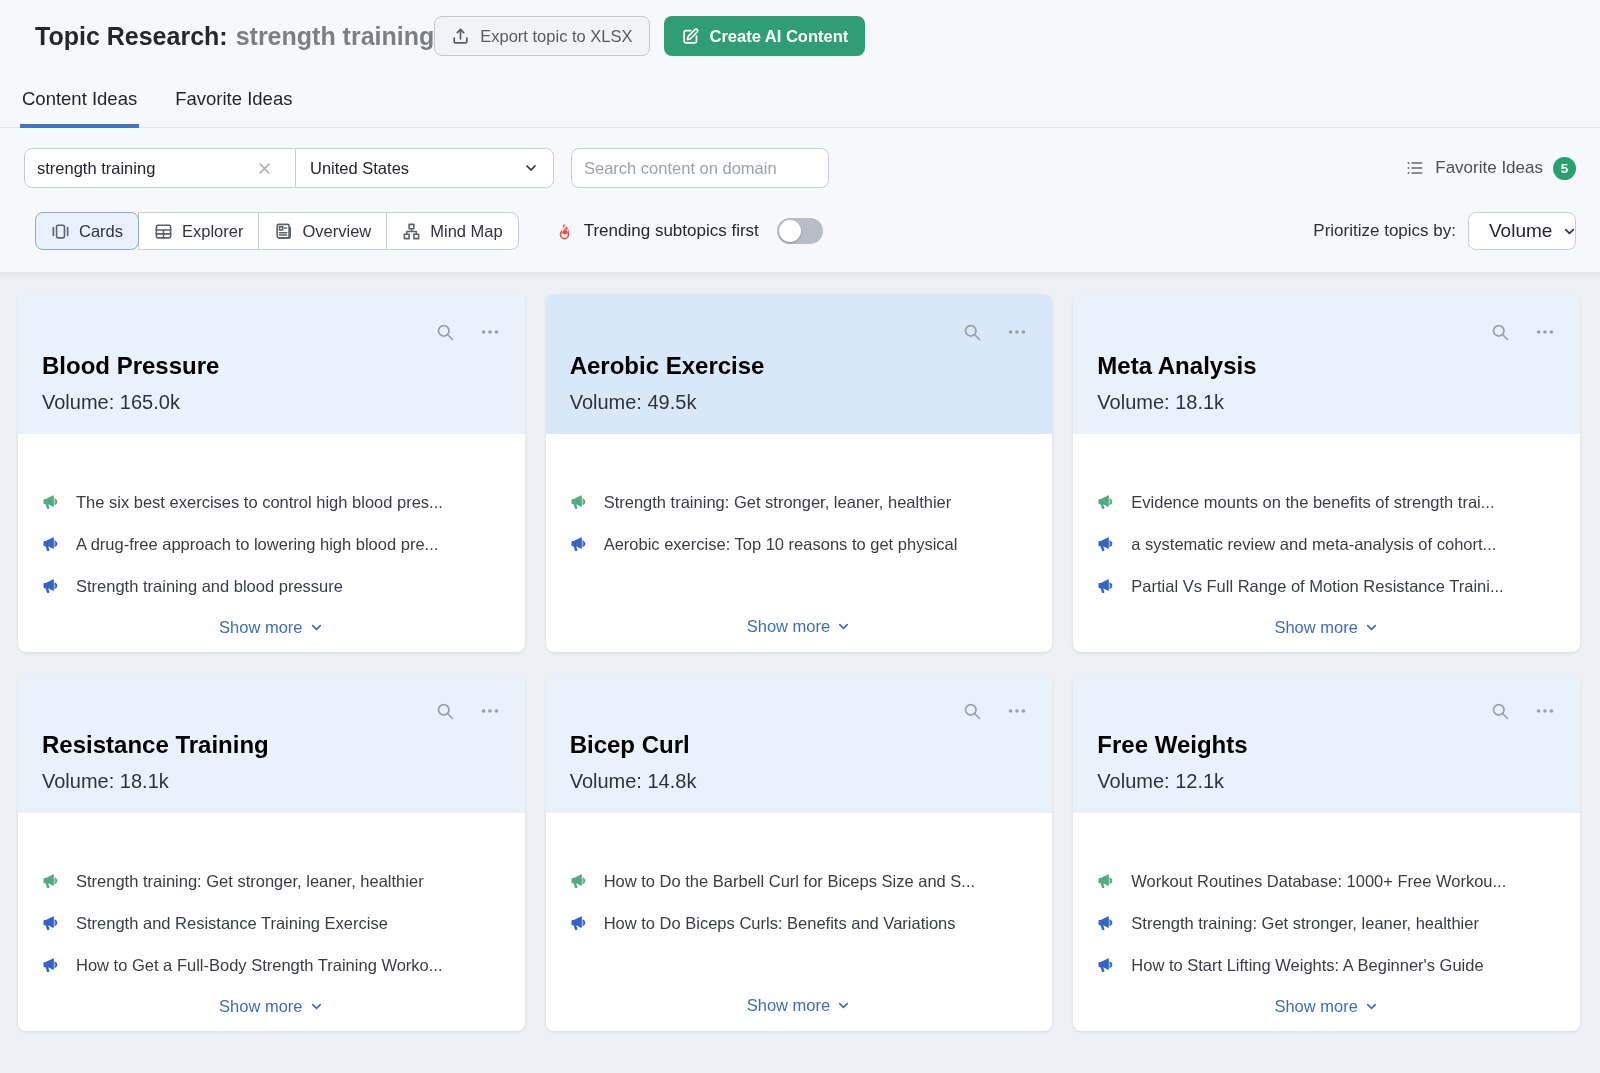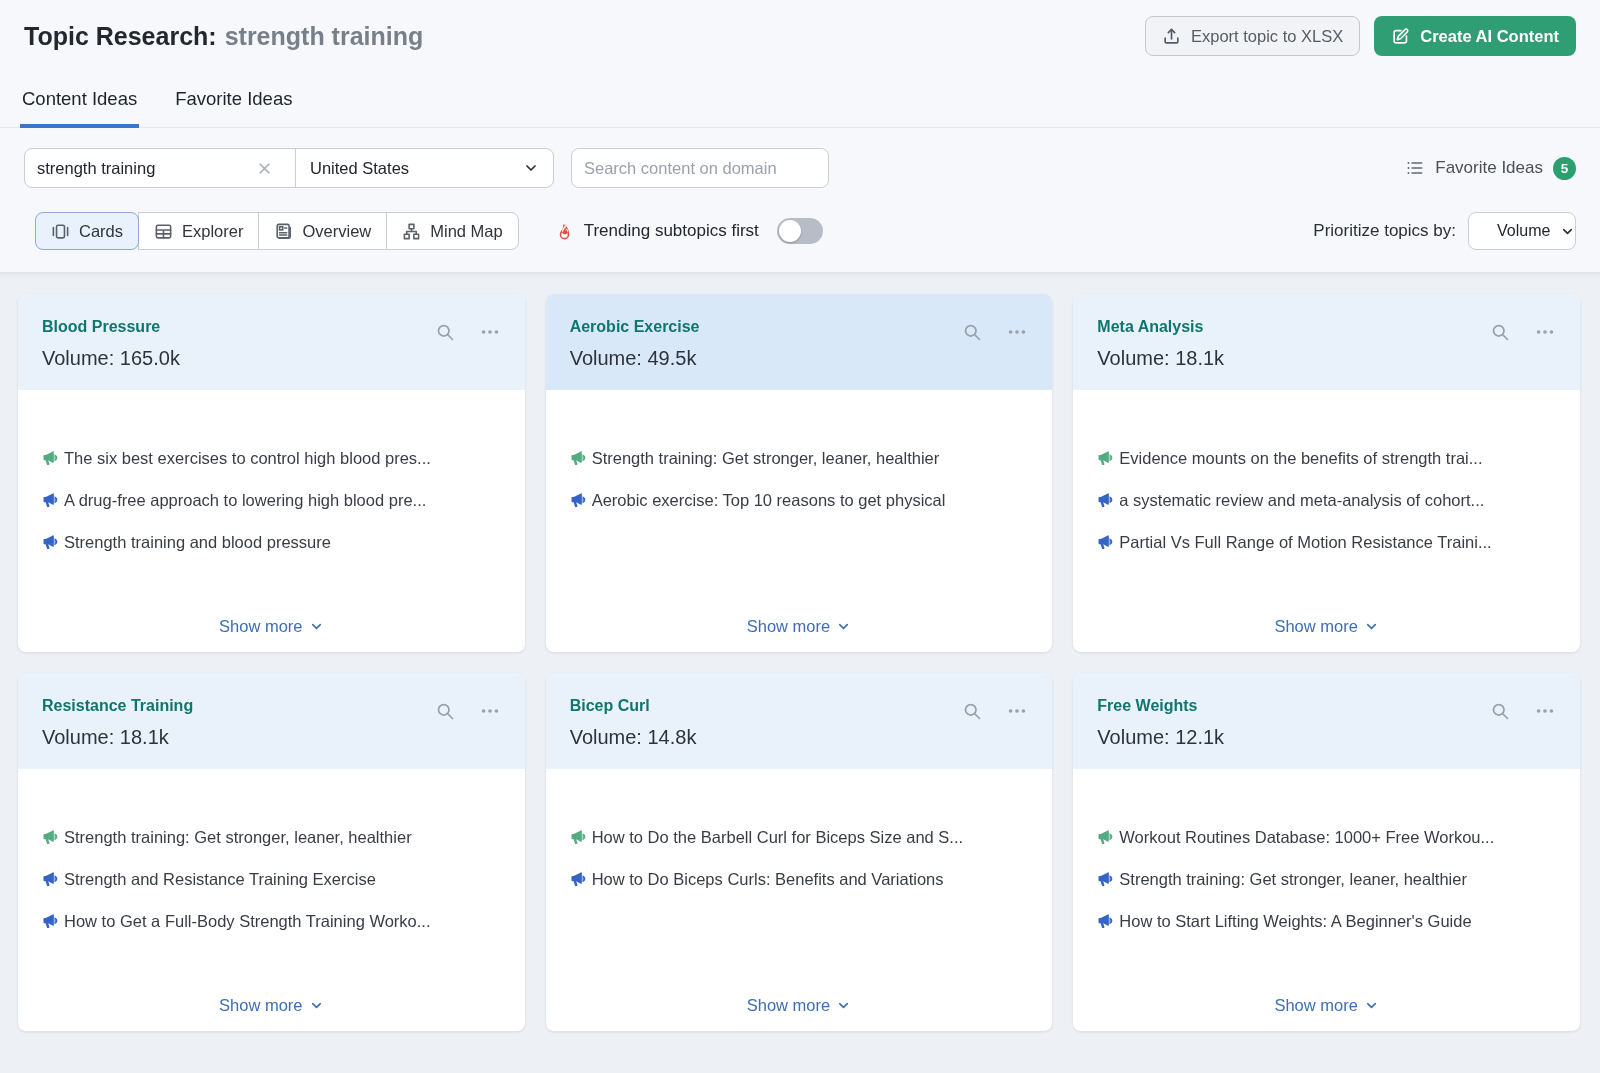--- a/index.html
+++ b/index.html
@@ -10,21 +10,21 @@
     --text_dark:#22262e; --text_gray:#787f89; --icon_gray:#9aa0a8;
   }
   *{box-sizing:border-box; margin:0; padding:0;}
   body{
     width:1600px; height:1073px; overflow:hidden;
     background:var(--page_bg);
     font-family:"Liberation Sans", sans-serif;
     color:var(--text_dark);
   }
   
-  .header{display:flex; justify-content:space-between; align-items:center; padding:16px 24px 0 24px;}
+  .header{display:flex; align-items:center; padding:16px 24px 0 24px;margin-left:11px;}
   .page-title{font-size:25px; font-weight:700; color:#23272f;}
   .page-title .query{color:var(--text_gray); font-weight:600; margin-left:8px;}
   .header-actions{display:flex; gap:14px;}
   .btn{display:inline-flex; align-items:center; gap:10px; height:40px; padding:0 16px;
        border-radius:8px; font-size:16.5px; cursor:pointer; border:1px solid transparent; white-space:nowrap;}
   .btn-outline{background:#f1f3f6; border-color:#c3c8d0; color:#565c66;}
   .btn-green{background:var(--green); color:#fff; font-weight:600;}
   .btn svg{flex:0 0 auto;}
   
   .tabs{display:flex; gap:34px; padding:0 20px; margin-top:26px; border-bottom:1px solid #e2e5ea;}
@@ -51,36 +51,36 @@
   .seg:first-child{margin-left:11px; border-radius:8px 0 0 8px;}
   .seg:last-child{border-radius:0 8px 8px 0;}
   .seg.active{background:#e8f1fc; border-color:#8fa9cf; z-index:2; border-radius:8px;}
   .seg svg{color:#5b6169;}
   .trending{display:flex; align-items:center; gap:10px; margin-left:36px;}
   .trending-label{font-size:17px; color:#23272f;}
   .toggle{width:46px; height:26px; border-radius:13px; background:#b7bcc6; position:relative; cursor:pointer; margin-left:8px;}
   .toggle .knob{position:absolute; top:2px; left:2px; width:22px; height:22px; border-radius:50%; background:#fff; box-shadow:0 1px 2px rgba(0,0,0,.25);}
   .prioritize{margin-left:auto; display:flex; align-items:center; gap:12px;}
   .prioritize-label{font-size:17px; color:#2b2f37;}
-  .mini-select{display:flex; align-items:center; justify-content:space-between; gap:10px; width:108px; height:38px; padding:0 28px; background:#fff; border:1px solid var(--border); border-radius:8px; font-size:16px; cursor:pointer;}
+  .mini-select{display:flex; align-items:center; justify-content:space-between; gap:10px; width:108px; height:38px; padding:0 20px; background:#fff; border:1px solid var(--border); border-radius:8px; font-size:19px; cursor:pointer;}
   
   .cards-area{margin-top:22px; background:var(--area_bg); padding:22px 20px 16px 18px; height:100%;
               box-shadow:inset 0 8px 8px -8px rgba(30,40,60,.12);}
   .cards-grid{display:grid; grid-template-columns:repeat(3,1fr); gap:21px;}
   .card{background:#fff; border-radius:8px; box-shadow:0 1px 3px rgba(24,32,51,.10); overflow:hidden; height:358px; display:flex; flex-direction:column;}
   .card-header{background:var(--card_header); padding:24px 24px 20px 24px; display:flex; align-items:flex-start;}
   .card.highlight .card-header{background:var(--card_header_highlight);}
   .card-head-left{flex:1; min-width:0;}
-  .card-title{font-size:16px; font-weight:700; color:#0f766e;}
+  .card-title{font-size:24px; font-weight:700; color:#000000;margin-top:34px;}
   .card-volume{margin-top:11px; font-size:20px; color:#2e333b;}
   .card-icons{display:flex; gap:24px; align-items:center; color:var(--icon_gray); padding-top:3px;}
   .card-icons .cicon{cursor:pointer; display:flex;}
   .card-body{flex:1; display:flex; flex-direction:column; padding:0 24px;}
   .idea-list{margin-top:58px;}
-  .idea{display:flex; align-items:flex-start; gap:4px; margin-bottom:18px; font-size:16.5px; color:#383d45; line-height:21px; white-space:nowrap; overflow:hidden;}
+  .idea{display:flex; align-items:flex-start; gap:16px; margin-bottom:18px; font-size:16.5px; color:#383d45; line-height:21px; white-space:nowrap; overflow:hidden;}
   .idea .mega{flex:0 0 auto; margin-top:1px;}
   .idea.first .mega{color:var(--megaphone_green);}
   .idea .mega{color:var(--megaphone_blue);}
   .idea-text{overflow:hidden; text-overflow:ellipsis;}
   .show-more{margin-top:auto; margin-bottom:16px; align-self:center; display:flex; align-items:center; gap:6px; color:var(--link); font-size:16.5px; cursor:pointer;}
 </style>
 </head>
 <body>
 
 <div class="header">

